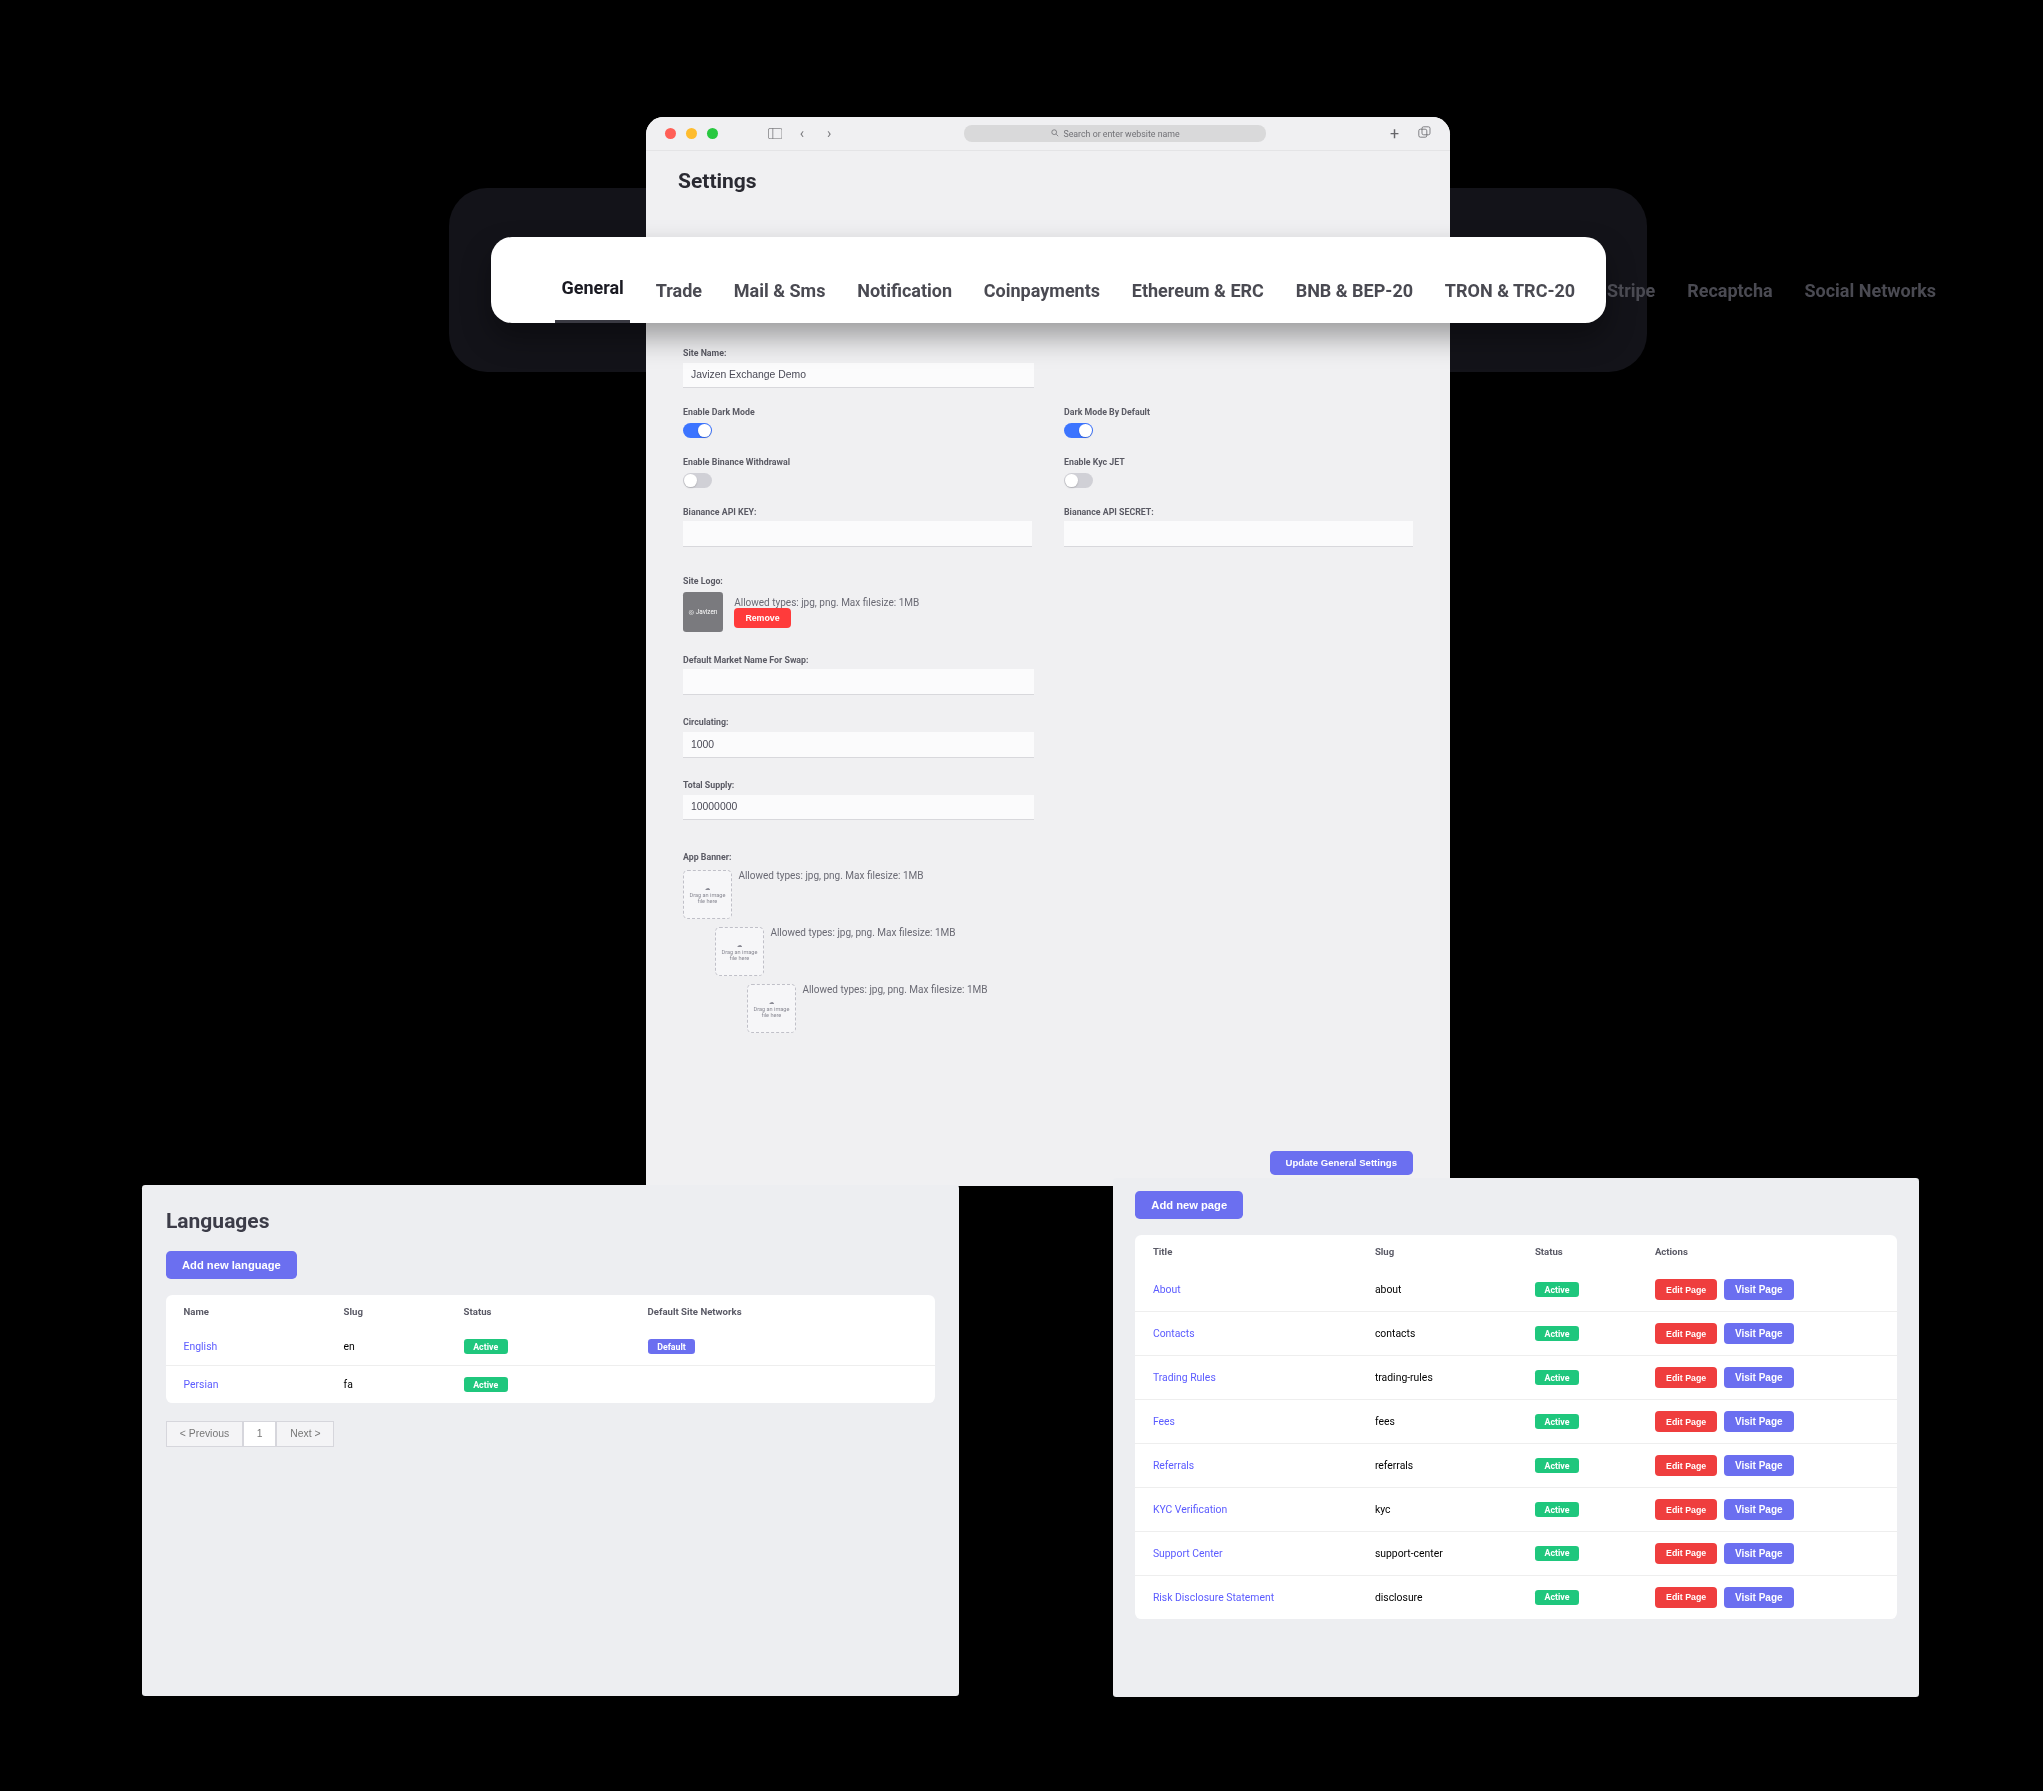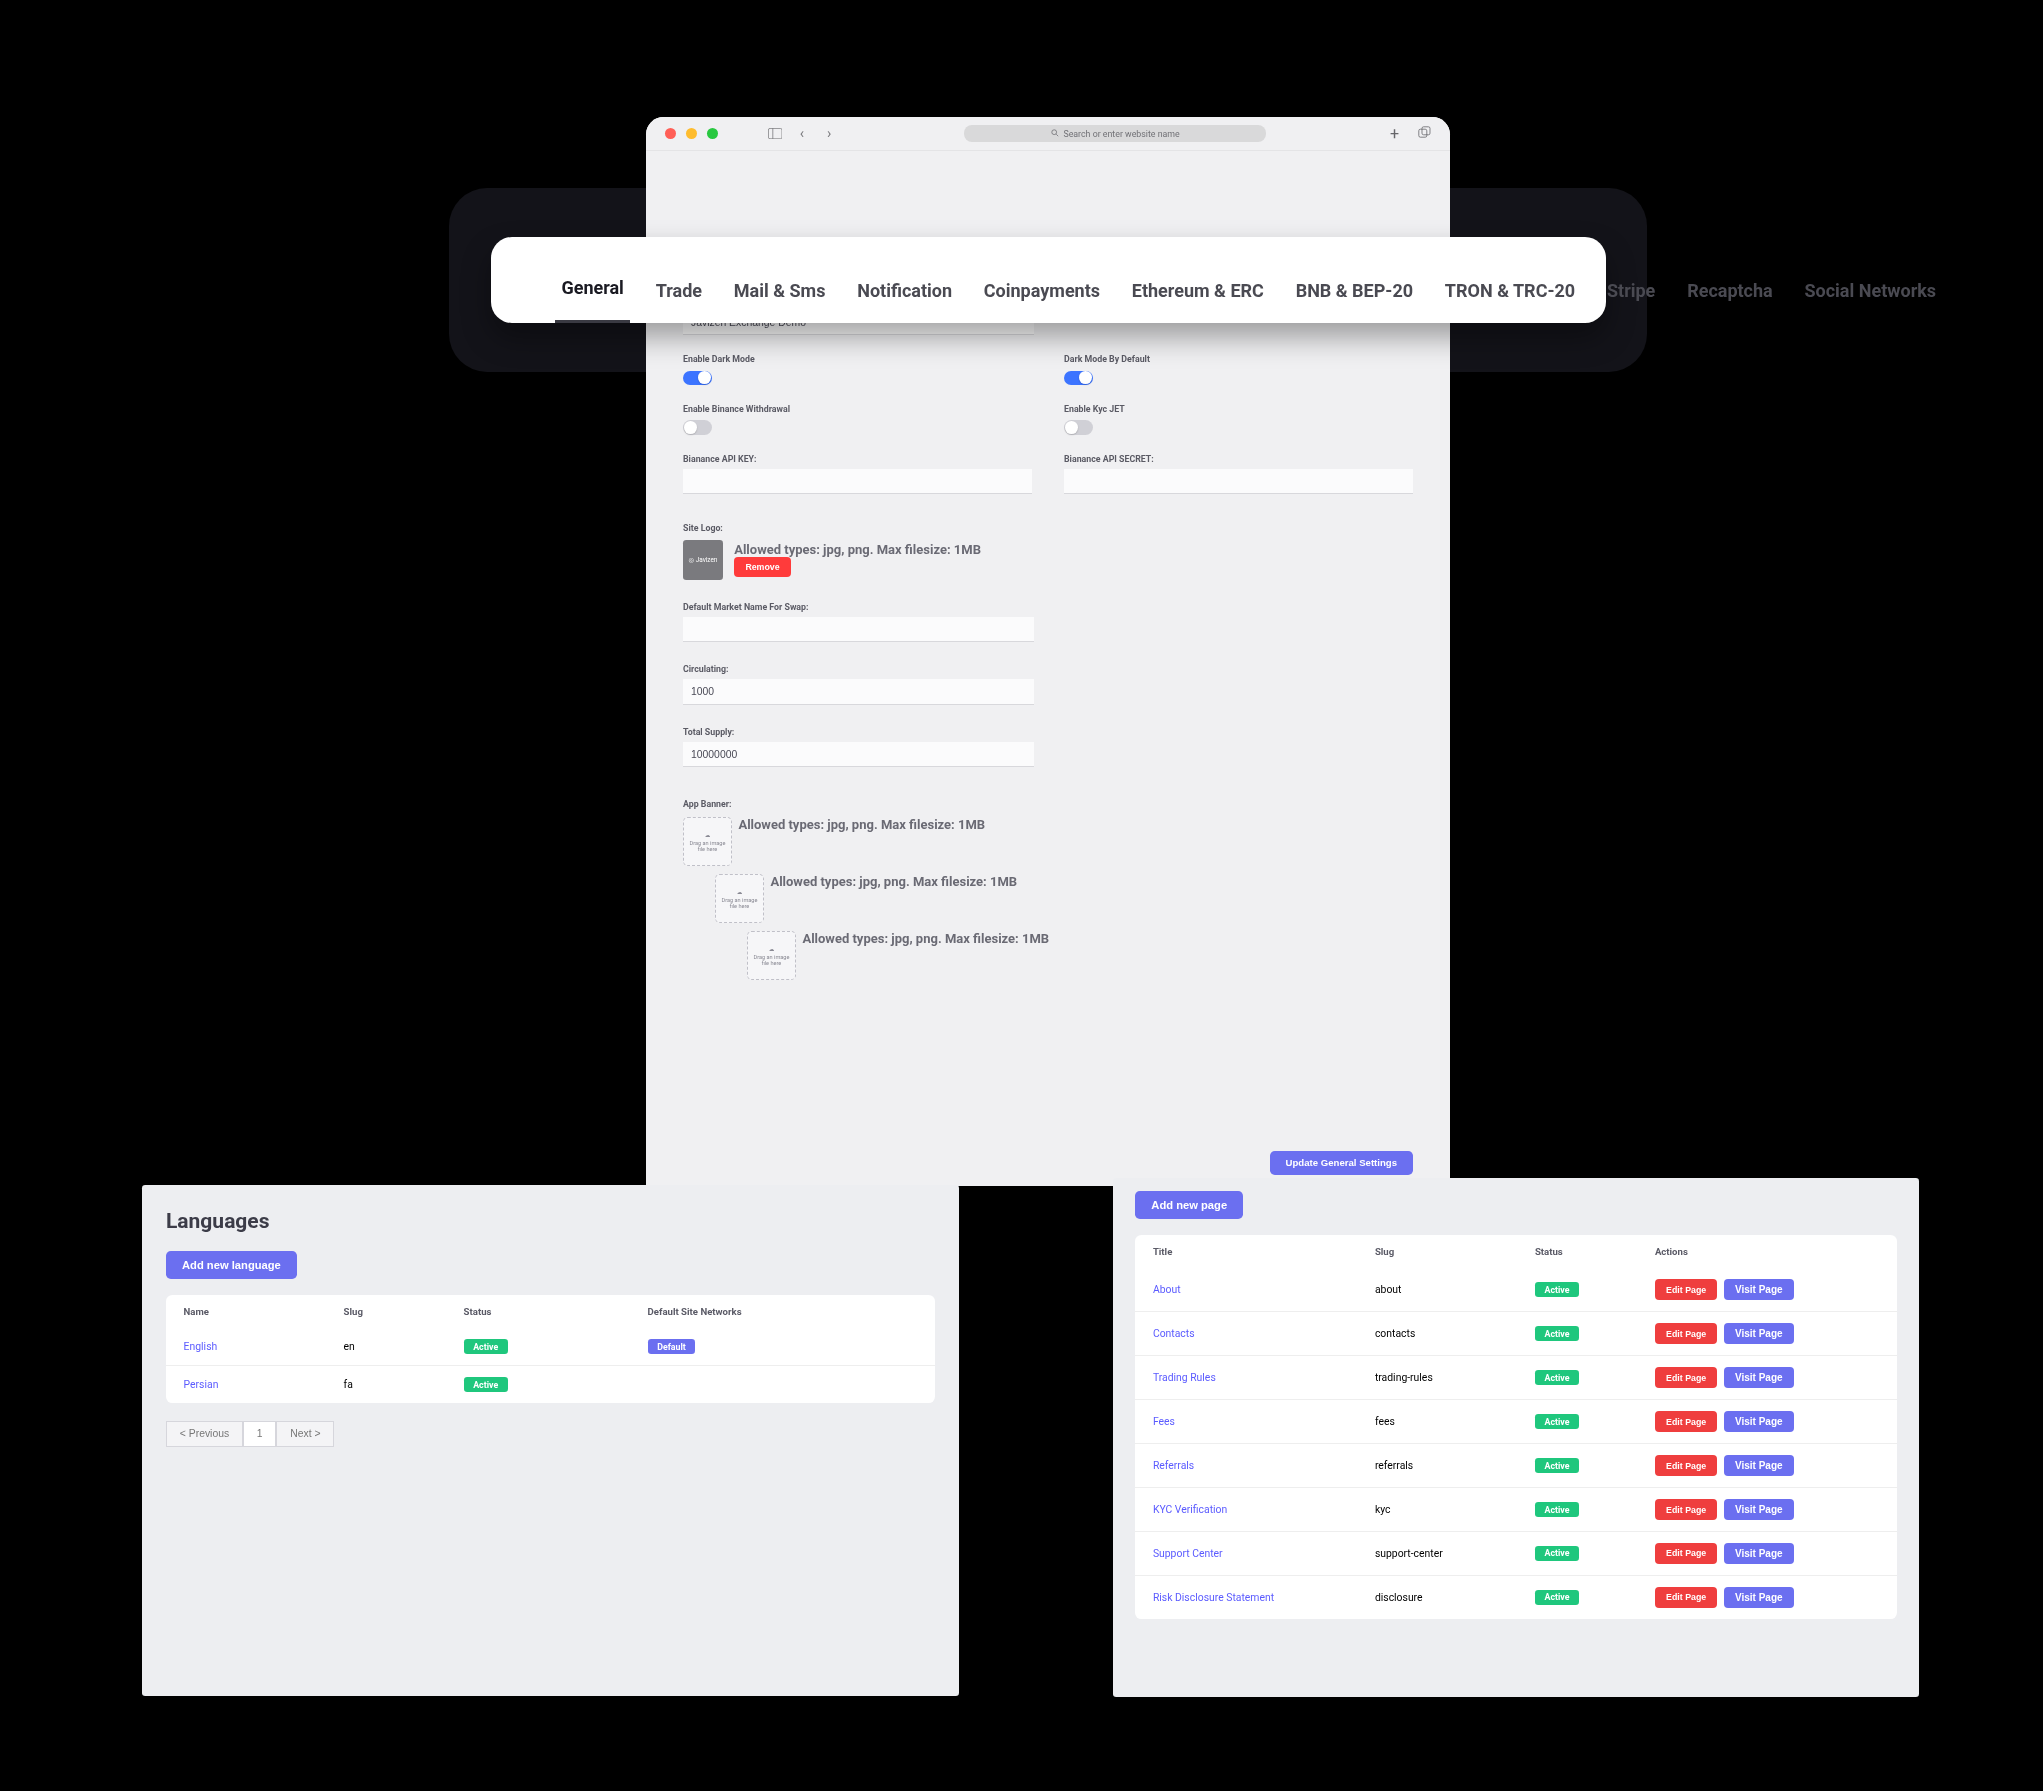--- a/index.html
+++ b/index.html
@@ -149,21 +149,21 @@
 
   .logo-row { display: flex; align-items: center; gap: 11.2px; margin-top: 6.4px;}
   .logo-thumb {
     width: 40px; height: 40px; background: #7a7a7e; border-radius: 3.2px;
     display:flex; align-items:center; justify-content:center; color:#fff; font-size:6.4px;
   }
   .btn-remove {
     padding: 4.8px 11.2px; background: #ff3b3b; color: #fff;
     border: none; border-radius: 4px; font-size: 8.8px; font-weight: 600;
   }
-  .hint { font-size: 13px; color:#6a6a74;font-weight:bold; }
+  .hint { font-size: 10px; color:#6a6a74; }
 
   .dropzone {
     width: 49px; height: 49px; border: 0.8px dashed #c0c0c8;
     background:#f6f6f8; border-radius:4.8px;
     display:flex; align-items:center; justify-content:center;
     text-align:center; font-size:5.6px; color:#8a8a94; padding:3.2px;
     flex-direction:column; gap:1.6px;
   }
   .banner-row { display:flex; gap:8px; align-items:flex-start; margin-top:8px; flex-wrap:wrap;}
   .dz-group { display:flex; gap:6.4px; align-items:flex-start; }
@@ -294,20 +294,21 @@
       <span>+</span>
       <span>
         <svg width="12.8" height="12.8" viewBox="0 0 16 16">
             <rect x="1" y="4" width="10" height="10" rx="2" fill="none" stroke="#66666a"></rect>
             <rect x="5" y="1" width="10" height="10" rx="2" fill="none" stroke="#66666a"></rect>
           </svg>
       </span>
     </div>
   </div>
 
+  <div class="settings-title">Settings</div>
 
   <div class="settings-body">
     <span class="field-label">Site Name:</span>
     <input class="text-input" value="Javizen Exchange Demo" style="">
 
 
     <div class="row2">
       <div class="col">
         <span class="field-label">Enable Dark Mode</span>
         <div class="toggle on">

